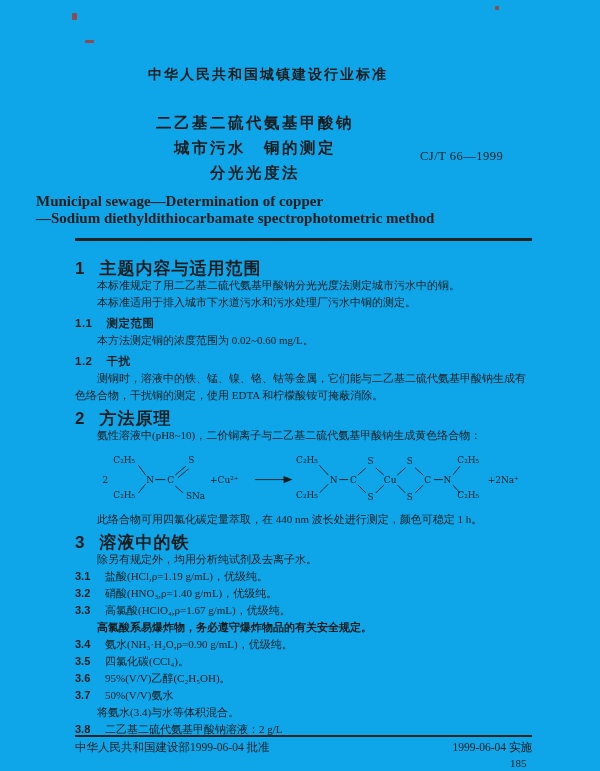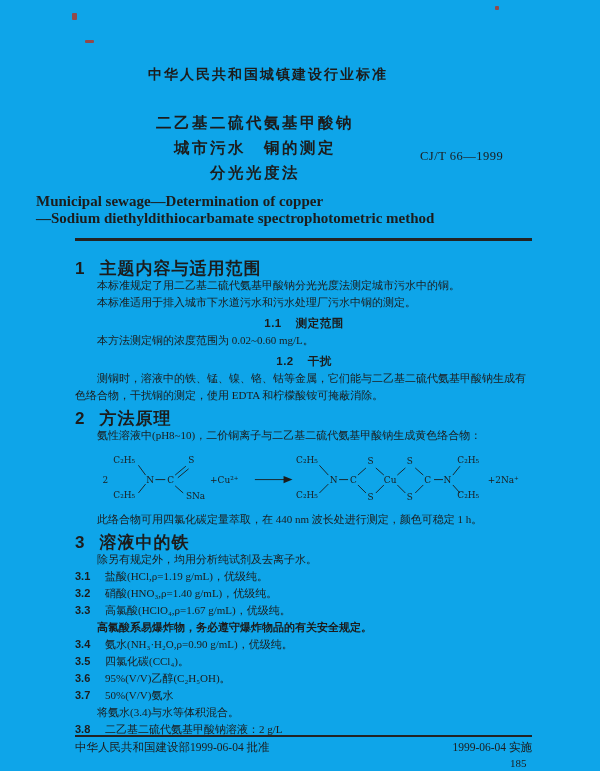--- a/index.html
+++ b/index.html
@@ -27,21 +27,21 @@
   }
   .std-code { position:absolute; top:149px; left:420px; font-size:12.5px; letter-spacing:.5px; }
   .en-title { position:absolute; top:193px; left:0; width:500px; text-align:left;
     font-weight:bold; font-size:15px; line-height:17px;margin-left:36px; }
   .top-rule { position:absolute; top:238px; left:75px; width:457px; height:3px; background:#232323; }
 
   .content { position:absolute; top:254px; left:75px; width:458px; font-size:11px; line-height:17px; }
   .h1 { font-family:"Liberation Sans","DejaVu Sans",sans-serif; font-weight:bold;
         font-size:17px; letter-spacing:1px; margin-top:6px; }
   .h2 { font-family:"Liberation Sans","DejaVu Sans",sans-serif; font-weight:bold;
-        font-size:11.5px; letter-spacing:.5px; margin-top:4px;text-align:center; }
+        font-size:11.5px; letter-spacing:.5px; margin-top:4px; }
   .h1 .hnum, .h2 .hnum { margin-right:14px; }
   .para { text-indent:2em; }
   .item { display:flex; }
   .item .inum { flex:none; width:30px; font-family:"Liberation Sans","DejaVu Sans",sans-serif; font-weight:bold; }
   .warning { text-indent:2em; font-family:"Liberation Sans","DejaVu Sans",sans-serif; font-weight:bold; }
   .equation { margin:4px 0 2px 24px; }
   .eq-svg text { font-family:"DejaVu Serif","Liberation Serif",serif; }
 
   .footer-rule { position:absolute; top:735px; left:75px; width:457px; height:2px; background:#232323; }
   .footer { position:absolute; top:740px; left:75px; width:457px; display:flex;

